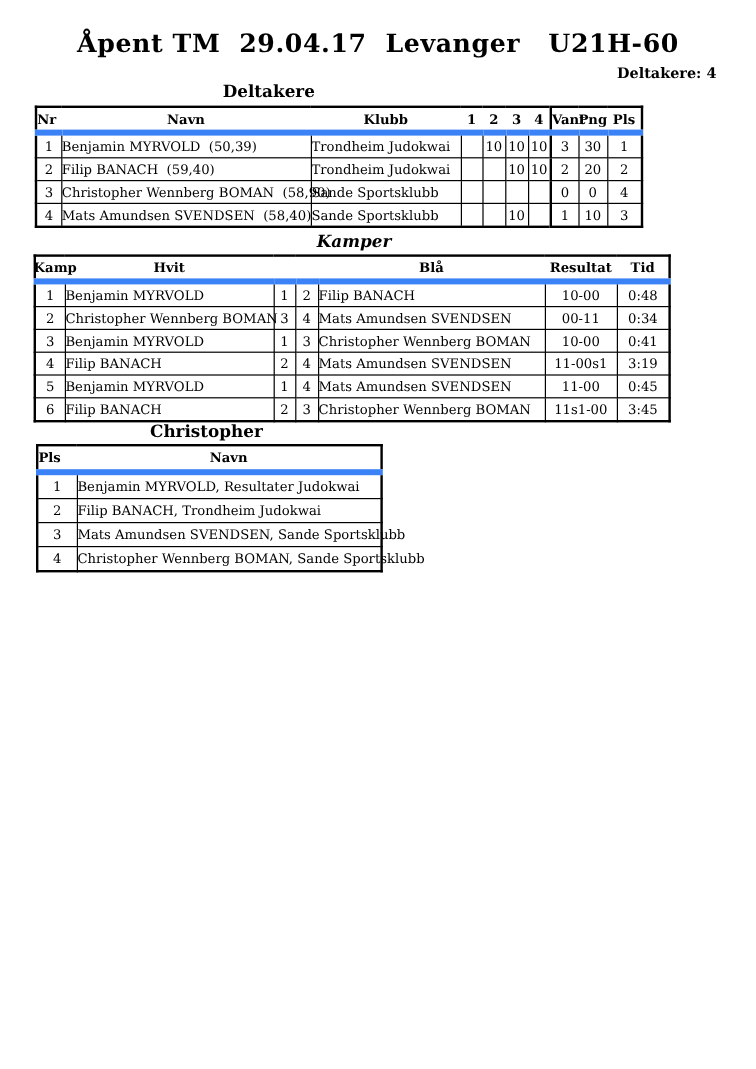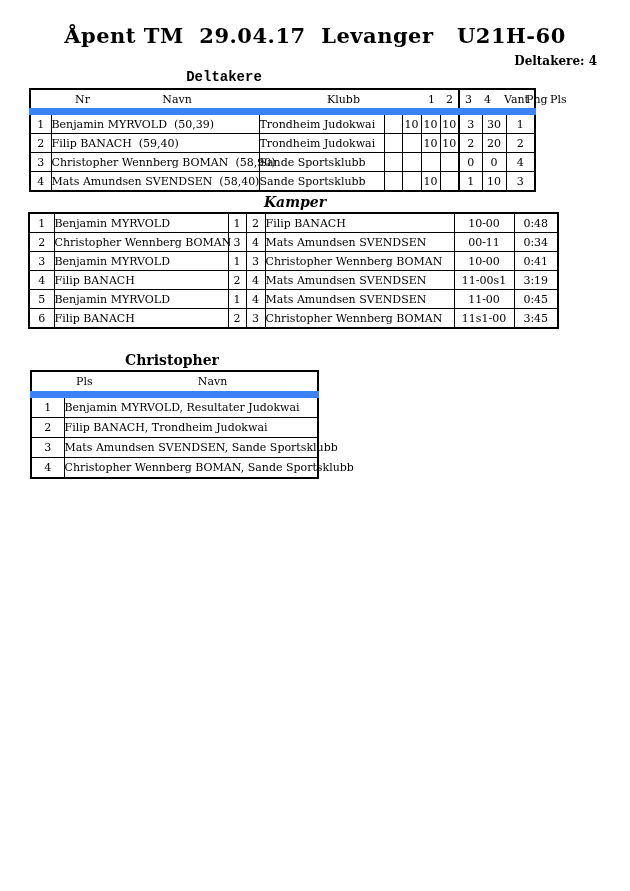--- a/index.html
+++ b/index.html
@@ -15,34 +15,34 @@
     white-space:pre; letter-spacing:0.5px;
   }
   .count-label {
     position:absolute; top:54px; right:33px;
     font-size:12px; font-weight:bold;margin-left:40px;
   }
   .sec-title {
     position:absolute; transform:translateX(-50%);
     font-size:14px; font-weight:bold; white-space:pre;
   }
-  #deltakere-title  { left:224px; top:69px;font-family:Liberation Mono, monospace;  }
+  #deltakere-title  { left:224px; top:69px;  }
   #kamper-title     { left:295px; top:194px;font-style:italic; }
   #resultater-title { left:172px; top:352px; }
 
   table.grid {
     position:absolute; border-collapse:collapse; table-layout:fixed;
     border:2px solid #000;
   }
   .grid th, .grid td {
     font-size:11px; padding:0; height:18px;
     vertical-align:middle; white-space:pre; overflow:visible;
     font-weight:normal;
   }
-  .grid th { border:none; border-bottom:7px solid #3b82f6; font-weight:normal;padding-left:44px; }
+  .grid th { border:none; border-bottom:5px solid #3b82f6; font-weight:bold; }
   .grid td { border:1px solid #000; }
   .grp { border-left:2px solid #000 !important; }
 
   .c  { text-align:center; }
   .l  { text-align:left; padding-left:6px; }
   .l3 { text-align:left; padding-left:3px; }
   .l5 { text-align:left; padding-left:5px; }
   .edge { text-align:left; padding-left:1px; }
   .edge-neg { text-align:left; text-indent:-2px; }
   .hdr-shift { padding-right:56px; }
@@ -143,20 +143,29 @@
   <colgroup>
     <col style="width:25px">
       <col style="width:174px">
       <col style="width:18px">
       <col style="width:19px">
     <col style="width:189px">
       <col style="width:60px">
       <col style="width:44px">
   </colgroup>
   <tbody>
+      <tr>
+    <th class="edge-neg">Kamp</th>
+    <th class="c">Hvit</th>
+    <th></th>
+    <th></th>
+    <th class="c">Blå</th>
+    <th class="c">Resultat</th>
+    <th class="c">Tid</th>
+  </tr>
   <tr>
     <td class="c">1</td>
     <td class="l5">Benjamin MYRVOLD</td>
     <td class="c">1</td>
     <td class="c">2</td>
     <td class="l5">Filip BANACH</td>
     <td class="c">10-00</td>
     <td class="c">0:48</td>
   </tr>
   <tr>

